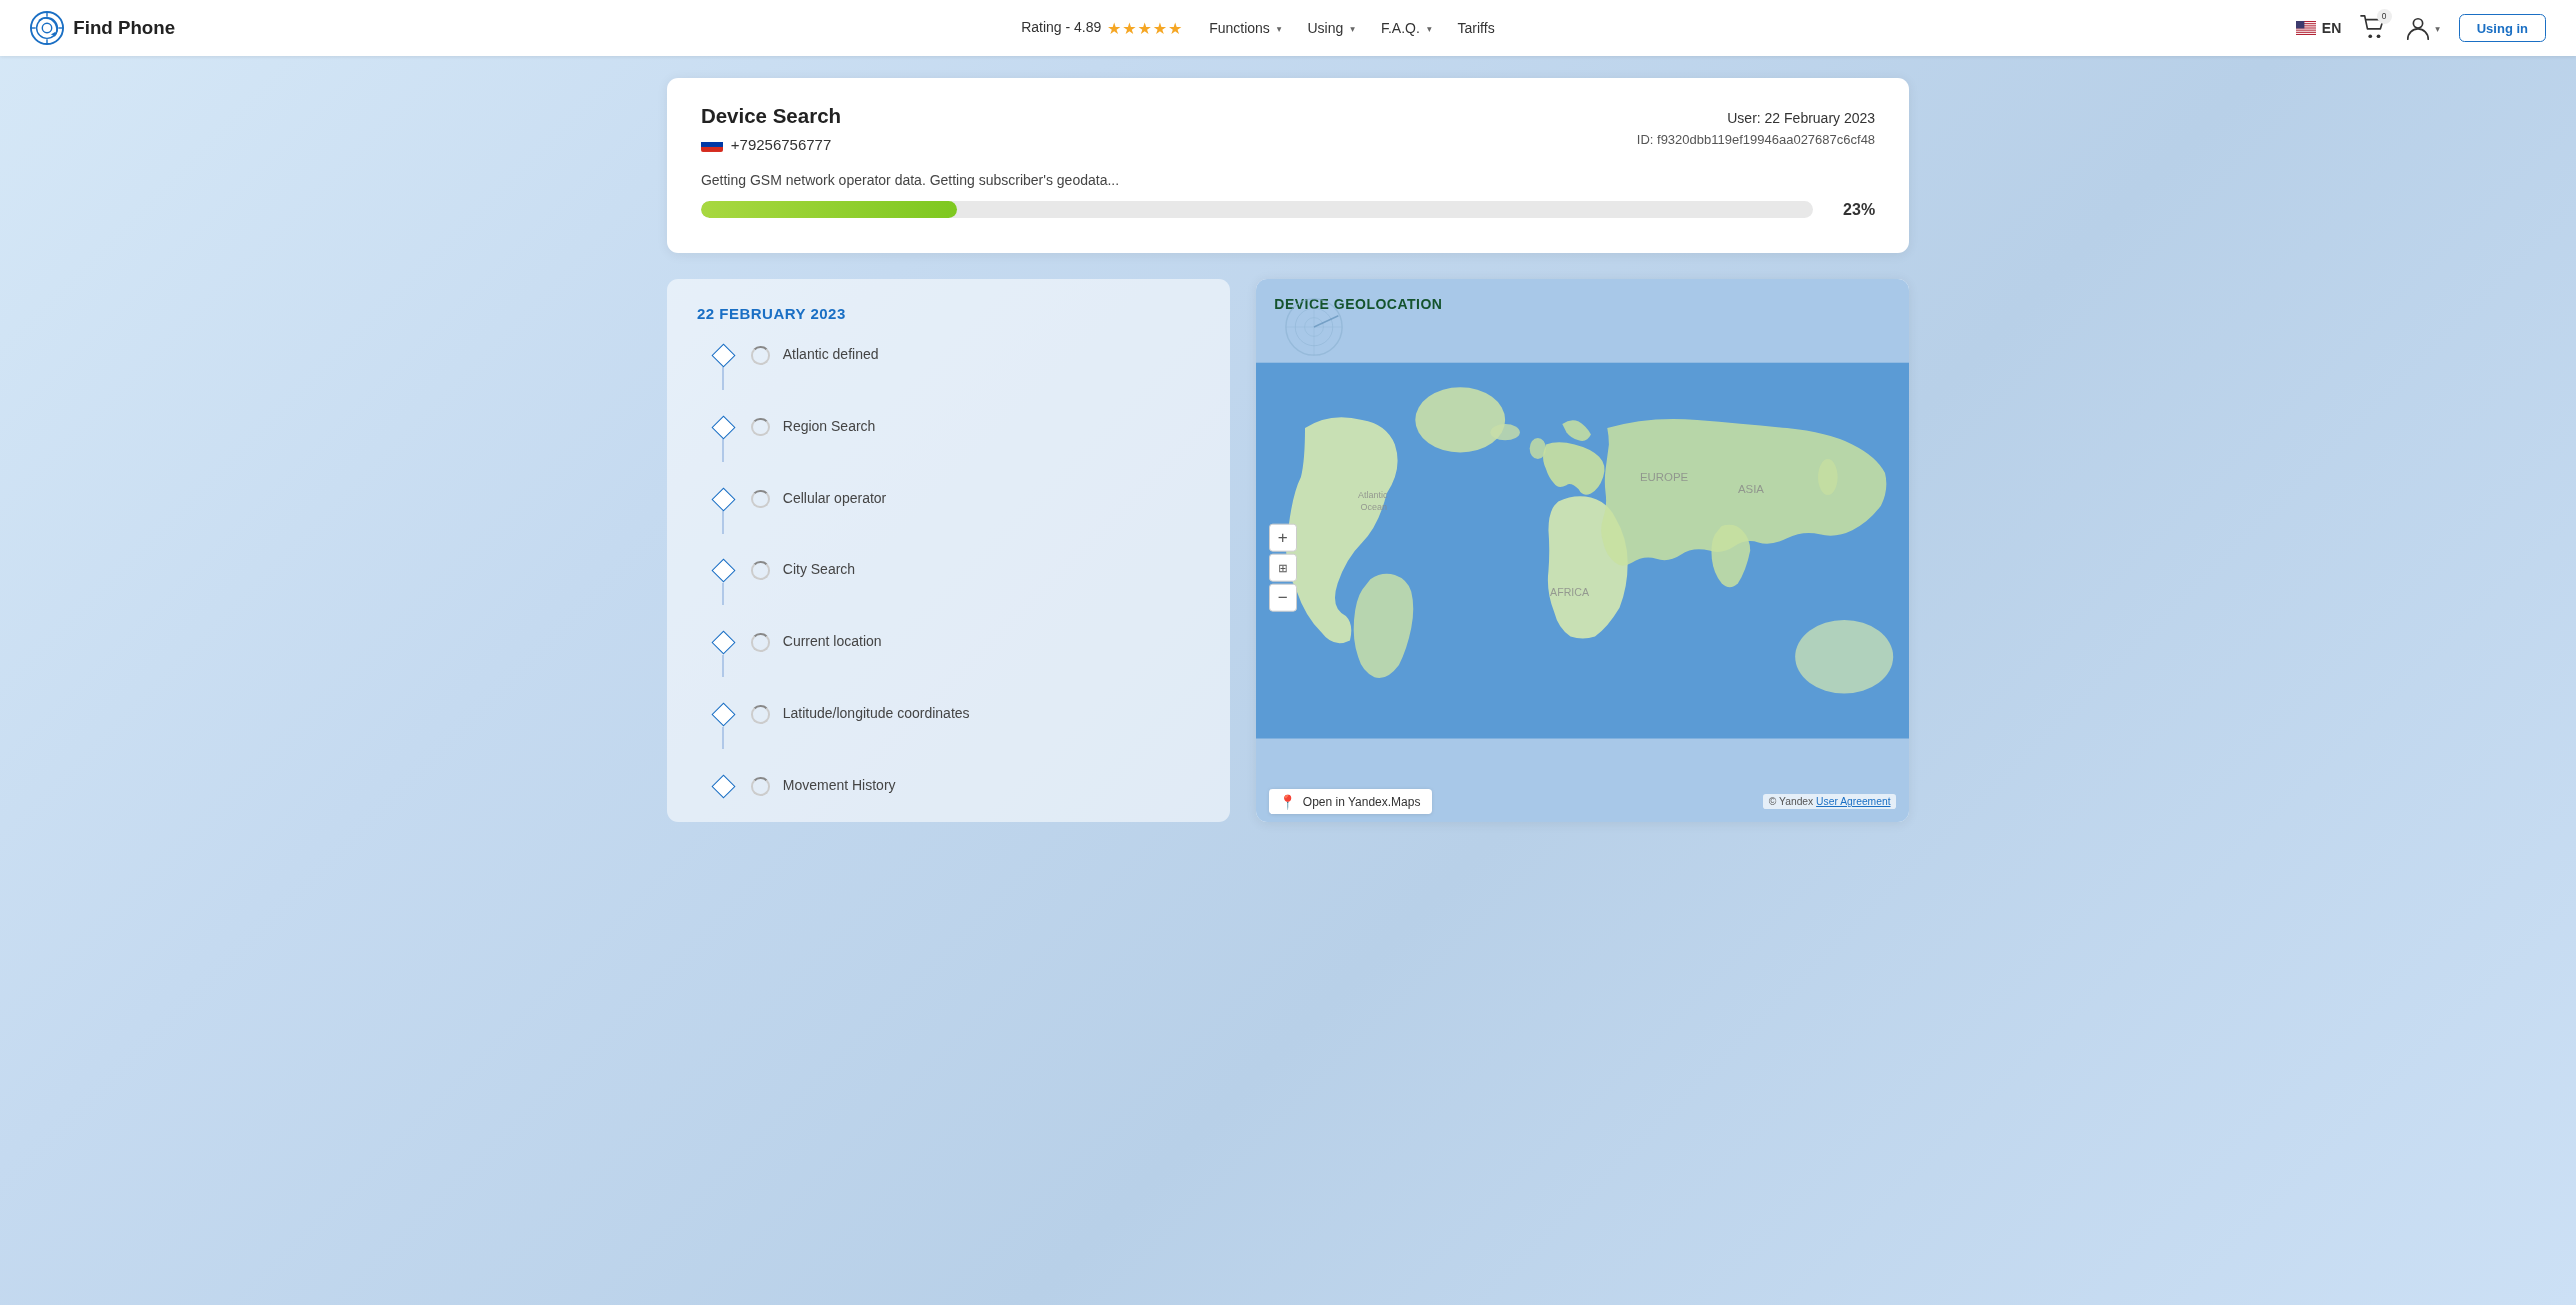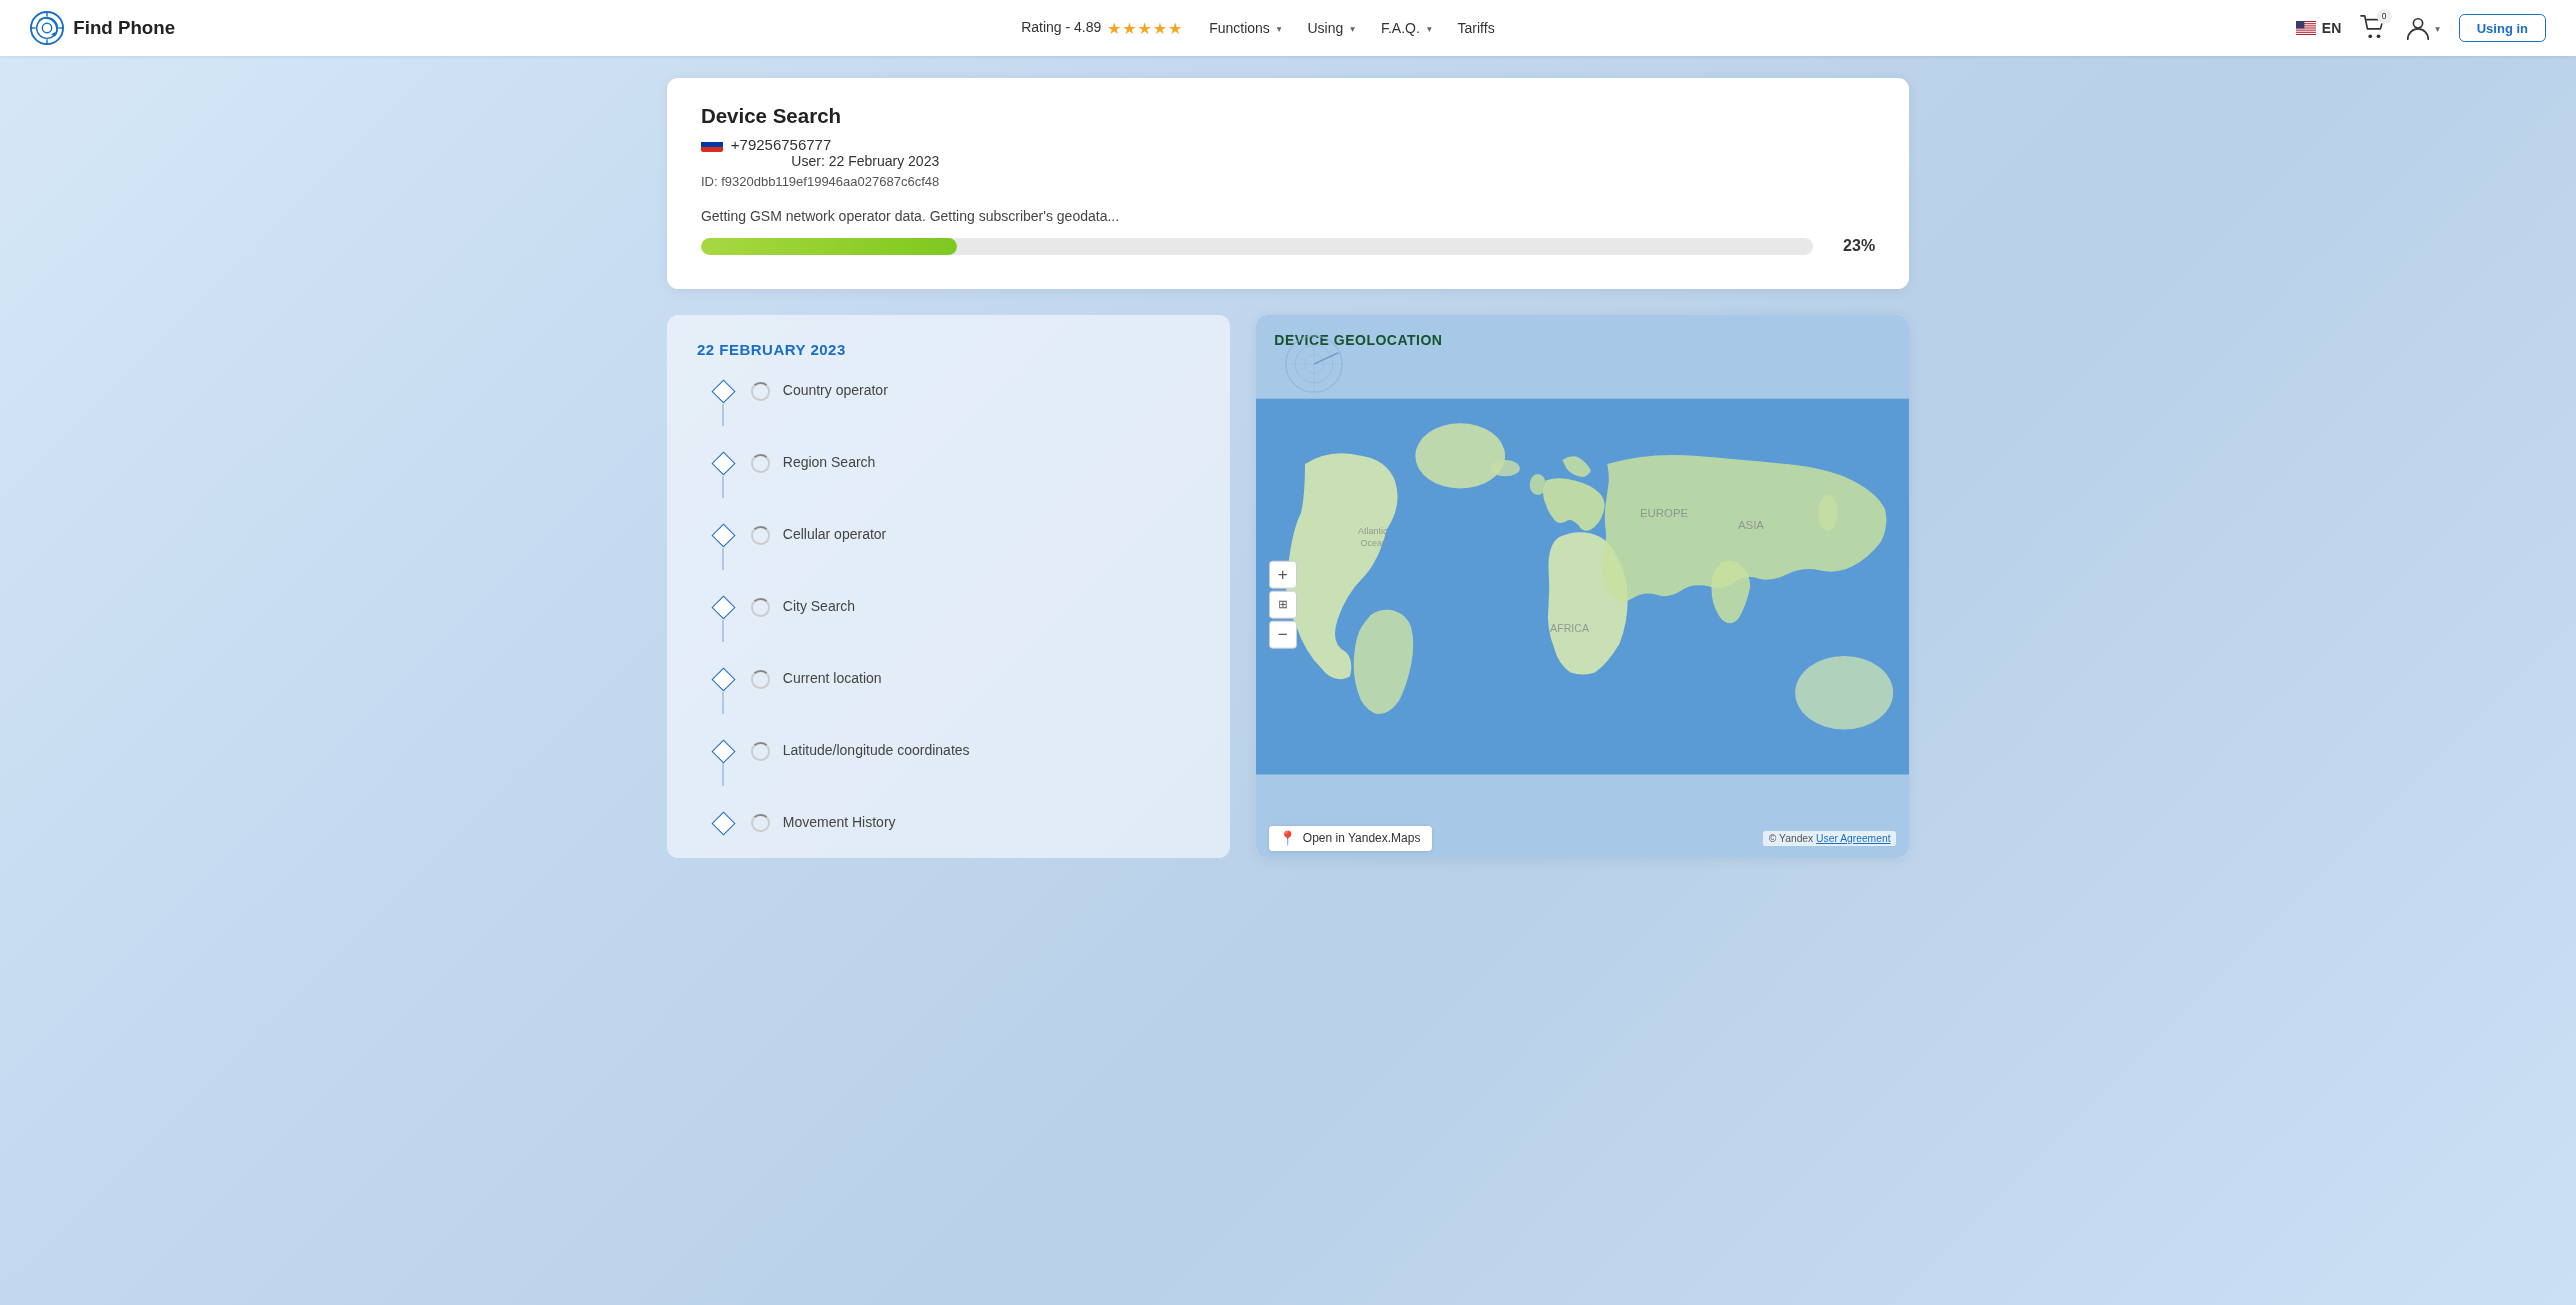--- a/index.html
+++ b/index.html
@@ -125,23 +125,22 @@
     .device-search-card {
       background: #fff;
       border-radius: 11.2px;
       padding: 26px 34px 34px;
       margin-bottom: 26px;
       box-shadow: 0 1.9px 11.2px rgba(0,0,0,0.07);
     }
     .card-header-row {
       display: flex;
       justify-content: space-between;
-      align-items: flex-start;
+      align-items: center;
       margin-bottom: 18.7px;
-      flex-direction: column;
     }
     .card-title {
       font-size: 20.5px;
       font-weight: 700;
       color: #222;
       margin-bottom: 7.5px;
     }
     .phone-row {
       display: flex;
       align-items: center;
@@ -487,21 +486,21 @@
       <div class="section-date">22 FEBRUARY 2023</div>
       <div class="timeline">
 
         <div class="timeline-item">
           <div class="timeline-left">
             <div class="timeline-diamond"></div>
             <div class="timeline-line"></div>
           </div>
           <div class="timeline-content">
             <div class="timeline-spinner"></div>
-            <div class="timeline-label">Country operator</div>
+            <div class="timeline-label">Atlantic defined</div>
           </div>
         </div>
 
         <div class="timeline-item">
           <div class="timeline-left">
             <div class="timeline-diamond"></div>
             <div class="timeline-line"></div>
           </div>
           <div class="timeline-content">
             <div class="timeline-spinner"></div>

